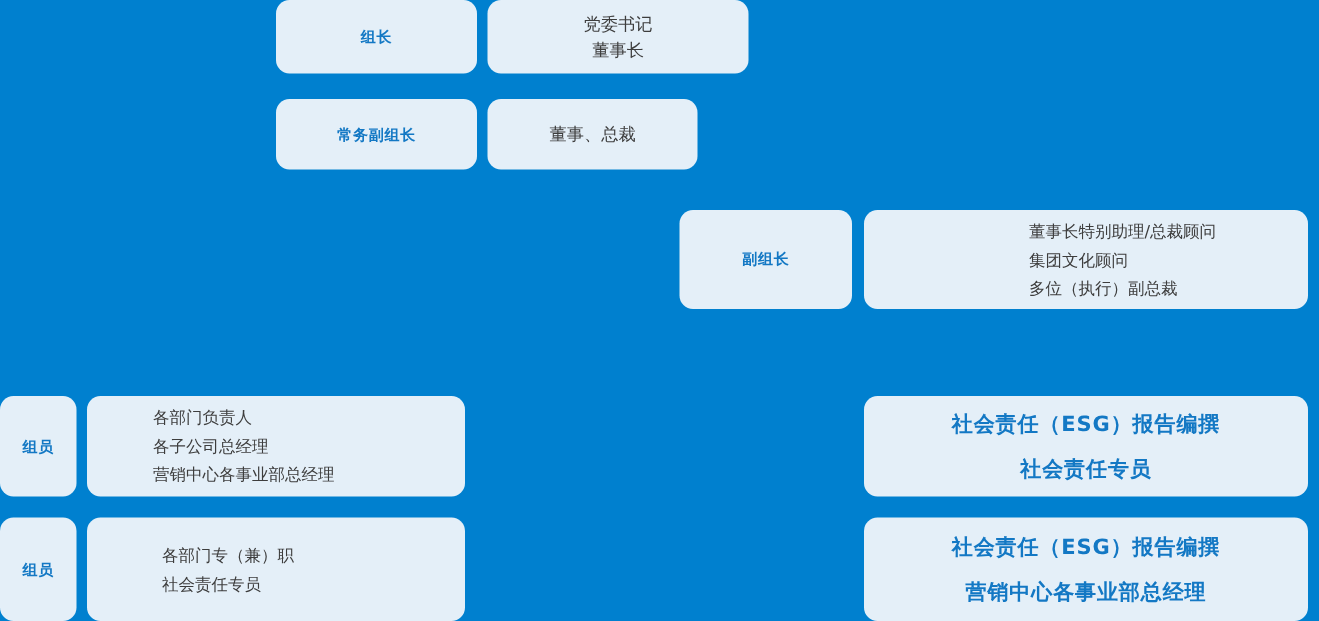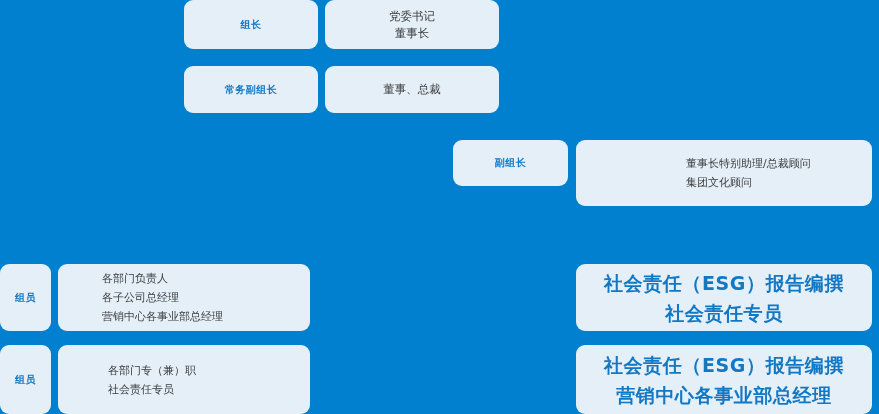--- a/index.html
+++ b/index.html
@@ -35,21 +35,21 @@
   
   .t-role {
     color: #1378C4;
     font-weight: bold;
     font-size: 10px;
     letter-spacing: 0.5px;
   }
   .t-role-lg {
     color: #1378C4;
     font-weight: bold;
-    font-size: 19px;
+    font-size: 14px;
     letter-spacing: 0.6px;
     line-height: 30px;
   }
   
   .t-detail {
     color: #3D3D3D;
     font-size: 11.5px;
     font-weight: normal;
     line-height: 17px;
   }
@@ -84,31 +84,32 @@
 
   <div class="card" style="left:325px; top:0px; width:174px; height:49px;">
     <span class="line t-detail">党委书记</span>
     <span class="line t-detail">董事长</span>
   </div>
 
   <div class="card" style="left:184px; top:66px; width:134px; height:47px;">
     <span class="line t-role">常务副组长</span>
   </div>
 
-  <div class="card" style="left:325px; top:66px; width:174px; height:47px;">
+  <div class="card" style="left:325px; top:66px; width:140px; height:47px;">
     <span class="line t-detail">董事、总裁</span>
   </div>
 
-  <div class="card" style="left:453px; top:140px; width:115px; height:46px;">
+  <div class="card" style="left:453px; top:140px; width:115px; height:66px;">
     <span class="line t-role">副组长</span>
   </div>
 
   <div class="card left-align-block2" style="left:576px; top:140px; width:296px; height:66px;">
     <span class="t-detail-left">董事长特别助理/总裁顾问</span>
     <span class="t-detail-left">集团文化顾问</span>
+    <span class="t-detail-left">多位（执行）副总裁</span>
   </div>
 
   <div class="card" style="left:0px; top:264px; width:51px; height:67px;">
     <span class="line t-role">组员</span>
   </div>
 
   <div class="card left-align-block" style="left:58px; top:264px; width:252px; height:67px;">
     <span class="t-detail-left">各部门负责人</span>
     <span class="t-detail-left">各子公司总经理</span>
     <span class="t-detail-left">营销中心各事业部总经理</span>

